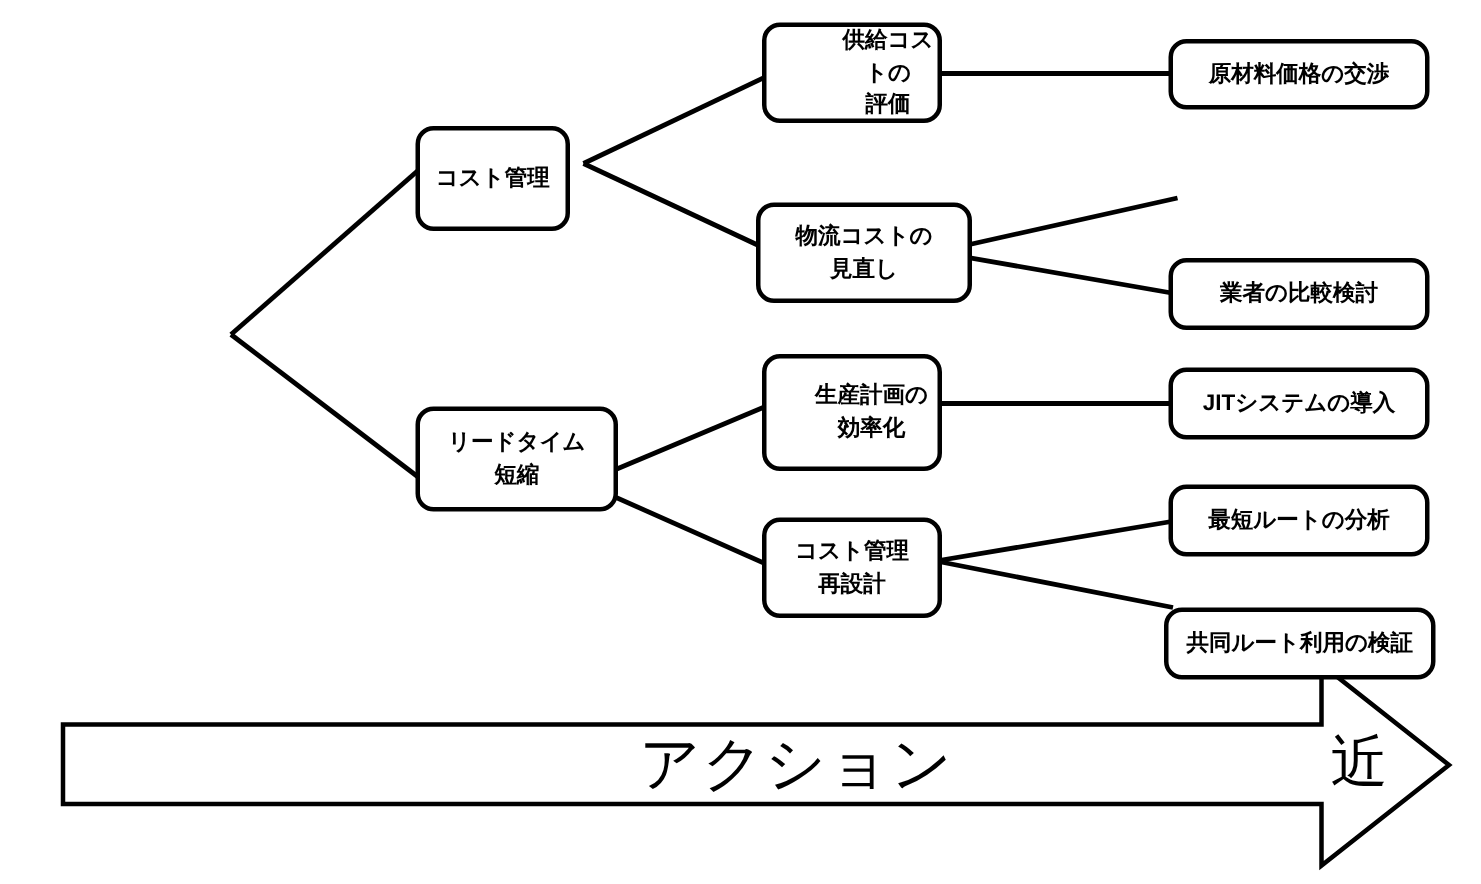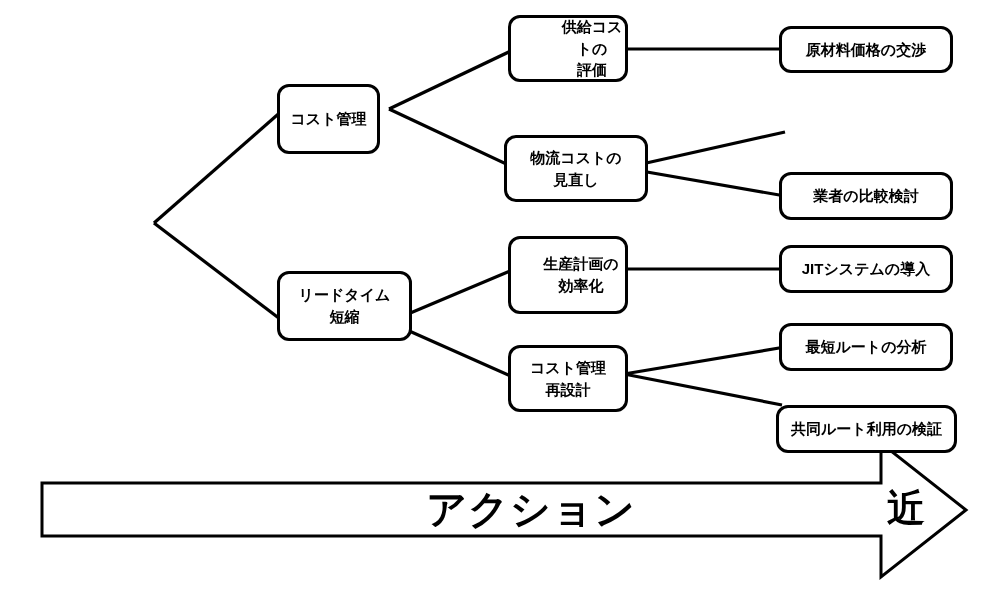--- a/index.html
+++ b/index.html
@@ -37,21 +37,21 @@
   }
   .node.root {
     border-radius: 14px;
     font-size: 14px;
     line-height: 1.55;
   }
   .node.leaf { font-size: 15px; }
   .arrow-label {
     position: absolute;
     transform: translate(-50%, -50%);
-    font-weight: 700;
+    font-weight: 400;
     white-space: nowrap;
     z-index: 3;
   }
   .arrow-label.main { font-size: 40px; letter-spacing: 1px; }
   .arrow-label.near { font-size: 38px; }
 
   
   .n-root            { left: 33px;  top: 174px; width: 126px; height: 98px; }
   .n-cost            { left: 277px; top: 84px;  width: 103px; height: 70px; }
   .n-lead            { left: 277px; top: 271px; width: 135px; height: 70px; }

